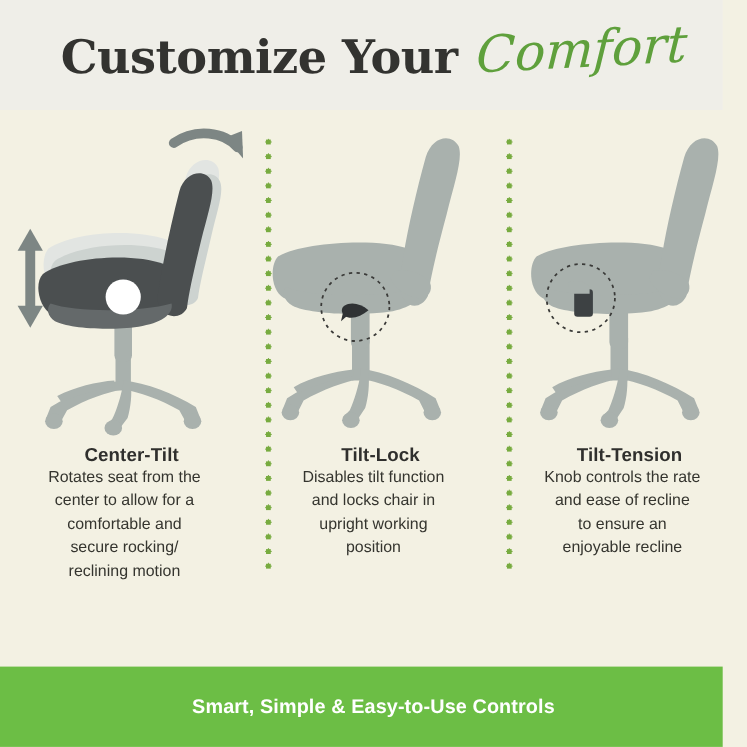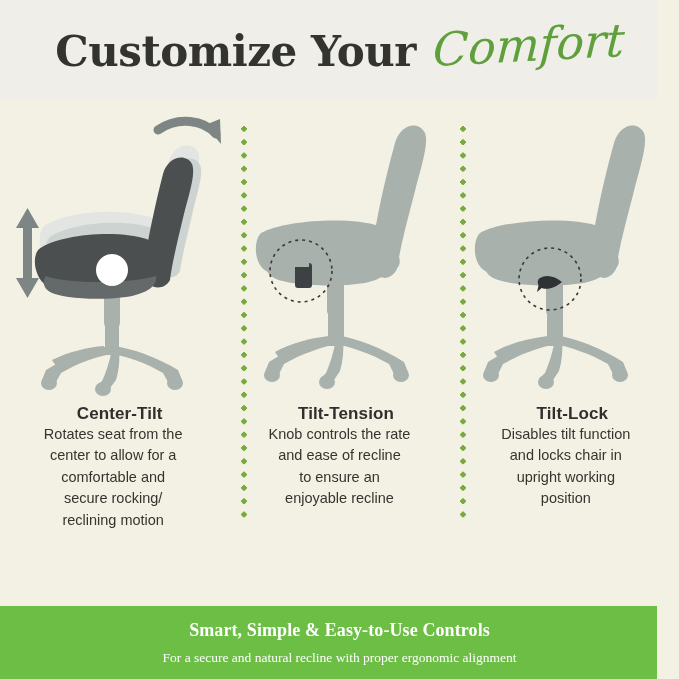--- a/index.html
+++ b/index.html
@@ -125,21 +125,20 @@
     position: absolute;
     left: 0;
     top: 606px;
     width: 679px;
     height: 73px;
     background: #6cbe45;
     display: flex;
     flex-direction: column;
     align-items: center;
     justify-content: center;
-    font-family: Liberation Serif, serif;
   }
   .banner-title {
     color: #ffffff;
     font-size: 18px;
     font-weight: bold;
     letter-spacing: 0.1px;
     text-align: center;
   }
   .banner-sub {
     color: #ffffff;
@@ -206,20 +205,55 @@
             <path d="M215 36 L199 17 L214 11 Z" fill="#7d8684"></path>
           </g>
         </svg>
       </div>
       <div class="col-title">Center-Tilt</div>
       <div class="col-desc">Rotates seat from the
 center to allow for a
 comfortable and
 secure rocking/
 reclining motion</div>
+    </div>
+
+    <div class="col">
+      <div class="art">
+        <svg width="200" height="285" viewBox="0 0 200 285">
+          <g fill="#a9b1ad">
+            <path d="M81 196 L97 196 L97 235 L81 235 Z"></path>
+            <path d="M89 224 C68 227 42 238 22 251 L18 261 C20 266 29 268 32 263 L37 253 C54 243 75 236 89 233 Z"></path>
+            <path d="M89 224 C110 227 137 238 157 251 L161 261 C159 266 150 268 147 263 L142 253 C125 243 104 236 89 233 Z"></path>
+            <path d="M89 228 C87 240 83 253 79 262 L73 268 C75 273 84 274 87 269 L93 260 C96 250 97 238 96 228 Z"></path>
+            <path d="M82 231 C64 234 46 239 32 247 L28 241 C44 232 64 227 82 225 Z"></path>
+            <ellipse cx="25" cy="264" rx="8" ry="7"></ellipse>
+            <ellipse cx="154" cy="264" rx="8" ry="7"></ellipse>
+            <ellipse cx="80" cy="271" rx="8" ry="7"></ellipse>
+          </g>
+          <rect x="80" y="150" width="17" height="56" rx="6" fill="#a9b1ad"></rect>
+
+          <g>
+            <path d="M14 122 C36 109 104 105 132 115 C150 122 155 140 144 152 C123 168 40 170 19 160 C7 153 6 130 14 122 Z" fill="#a9b1ad"></path>
+            <path d="M21 150 C44 160 114 160 142 150 C145 161 136 168 118 172 C86 177 40 174 27 167 C19 163 17 154 21 150 Z" fill="#a9b1ad"></path>
+            <path d="M124 148 C128 113 137 72 148 32 C154 12 172 10 178 22 C182 33 174 56 167 84 C159 114 153 138 150 158 C143 172 126 170 124 148 Z" fill="#a9b1ad"></path>
+            <path d="M120 135 C130 133 144 136 152 146 C155 154 149 162 140 160 C128 158 118 149 116 142 Z" fill="#a9b1ad"></path>
+          </g>
+
+          <path d="M74 167 C80 163 89 165 96 171 C89 177 80 180 74 176 C71 173 71 169 74 167 Z" fill="#2f3234"></path>
+          <path d="M74 168 L71 181 L78 175 Z" fill="#2f3234"></path>
+
+          <circle cx="84" cy="168" r="31" fill="none" stroke="#3a3a38" stroke-width="1.6" stroke-dasharray="3 4"></circle>
+        </svg>
+      </div>
+      <div class="col-title">Tilt-Lock</div>
+      <div class="col-desc">Disables tilt function
+and locks chair in
+upright working
+position</div>
     </div>
 
     <div class="col">
       <div class="art">
         <svg width="200" height="285" viewBox="0 0 200 285">
           <g fill="#a9b1ad">
             <path d="M89 196 L105 196 L105 235 L89 235 Z"></path>
             <path d="M97 224 C76 227 50 238 30 251 L26 261 C28 266 37 268 40 263 L45 253 C62 243 83 236 97 233 Z"></path>
             <path d="M97 224 C118 227 145 238 165 251 L169 261 C167 266 158 268 155 263 L150 253 C133 243 112 236 97 233 Z"></path>
             <path d="M97 228 C95 240 91 253 87 262 L81 268 C83 273 92 274 95 269 L101 260 C104 250 105 238 104 228 Z"></path>
@@ -246,58 +280,22 @@
 
           <circle cx="62" cy="160" r="31" fill="none" stroke="#3a3a38" stroke-width="1.6" stroke-dasharray="3 4"></circle>
         </svg>
       </div>
       <div class="col-title">Tilt-Tension</div>
       <div class="col-desc">Knob controls the rate
 and ease of recline
 to ensure an
 enjoyable recline</div>
     </div>
-
-    <div class="col">
-      <div class="art">
-        <svg width="200" height="285" viewBox="0 0 200 285">
-          <g fill="#a9b1ad">
-            <path d="M81 196 L97 196 L97 235 L81 235 Z"></path>
-            <path d="M89 224 C68 227 42 238 22 251 L18 261 C20 266 29 268 32 263 L37 253 C54 243 75 236 89 233 Z"></path>
-            <path d="M89 224 C110 227 137 238 157 251 L161 261 C159 266 150 268 147 263 L142 253 C125 243 104 236 89 233 Z"></path>
-            <path d="M89 228 C87 240 83 253 79 262 L73 268 C75 273 84 274 87 269 L93 260 C96 250 97 238 96 228 Z"></path>
-            <path d="M82 231 C64 234 46 239 32 247 L28 241 C44 232 64 227 82 225 Z"></path>
-            <ellipse cx="25" cy="264" rx="8" ry="7"></ellipse>
-            <ellipse cx="154" cy="264" rx="8" ry="7"></ellipse>
-            <ellipse cx="80" cy="271" rx="8" ry="7"></ellipse>
-          </g>
-          <rect x="80" y="150" width="17" height="56" rx="6" fill="#a9b1ad"></rect>
-
-          <g>
-            <path d="M14 122 C36 109 104 105 132 115 C150 122 155 140 144 152 C123 168 40 170 19 160 C7 153 6 130 14 122 Z" fill="#a9b1ad"></path>
-            <path d="M21 150 C44 160 114 160 142 150 C145 161 136 168 118 172 C86 177 40 174 27 167 C19 163 17 154 21 150 Z" fill="#a9b1ad"></path>
-            <path d="M124 148 C128 113 137 72 148 32 C154 12 172 10 178 22 C182 33 174 56 167 84 C159 114 153 138 150 158 C143 172 126 170 124 148 Z" fill="#a9b1ad"></path>
-            <path d="M120 135 C130 133 144 136 152 146 C155 154 149 162 140 160 C128 158 118 149 116 142 Z" fill="#a9b1ad"></path>
-          </g>
-
-          <path d="M74 167 C80 163 89 165 96 171 C89 177 80 180 74 176 C71 173 71 169 74 167 Z" fill="#2f3234"></path>
-          <path d="M74 168 L71 181 L78 175 Z" fill="#2f3234"></path>
-
-          <circle cx="84" cy="168" r="31" fill="none" stroke="#3a3a38" stroke-width="1.6" stroke-dasharray="3 4"></circle>
-        </svg>
-      </div>
-      <div class="col-title">Tilt-Lock</div>
-      <div class="col-desc">Disables tilt function
-and locks chair in
-upright working
-position</div>
-    </div>
   </div>
 
   <div class="divider" id="divider-1"></div>
   <div class="divider" id="divider-2"></div>
 
   <div class="banner">
     <div class="banner-title">Smart, Simple &amp; Easy-to-Use Controls</div>
-    <div class="banner-sub">For a secure and natural recline with proper ergonomic alignment</div>
   </div>
 
 </div>
 
 </body></html>

